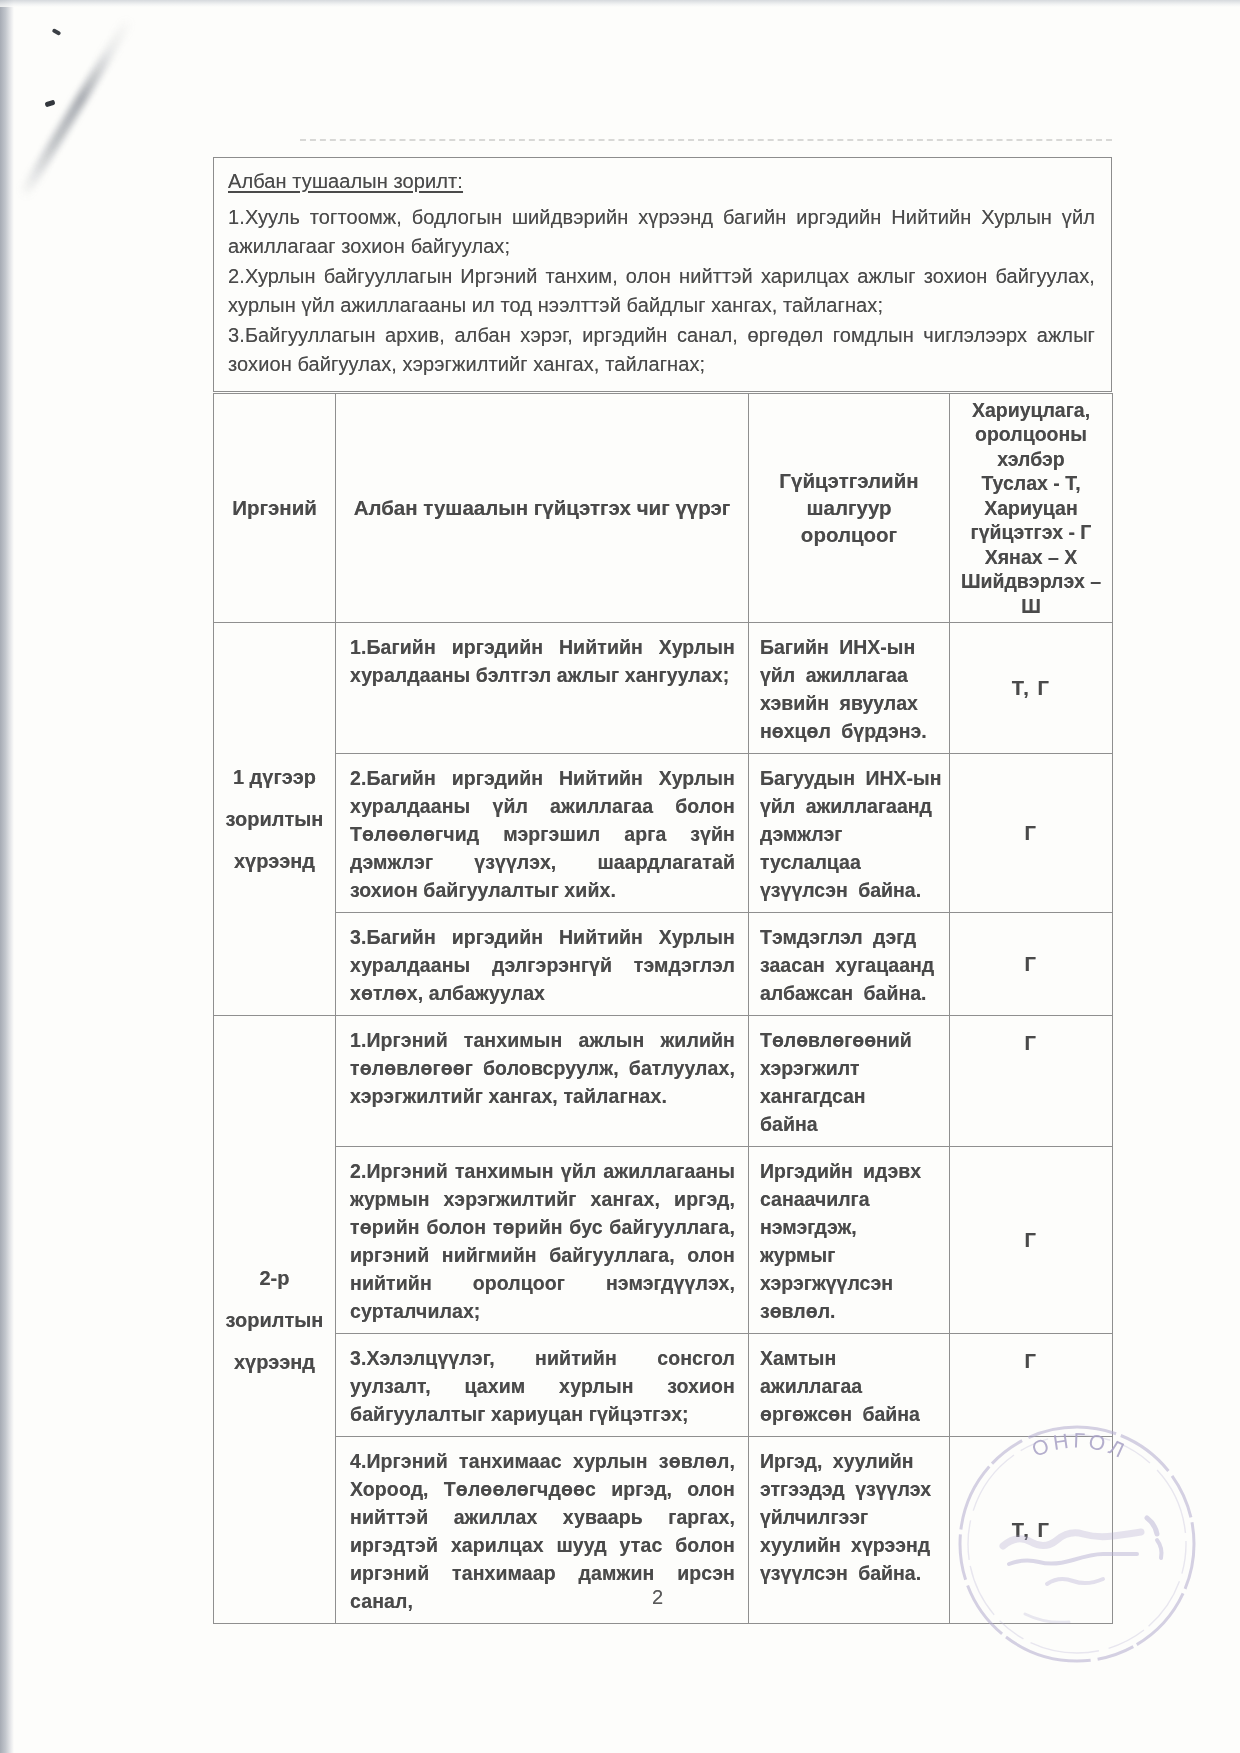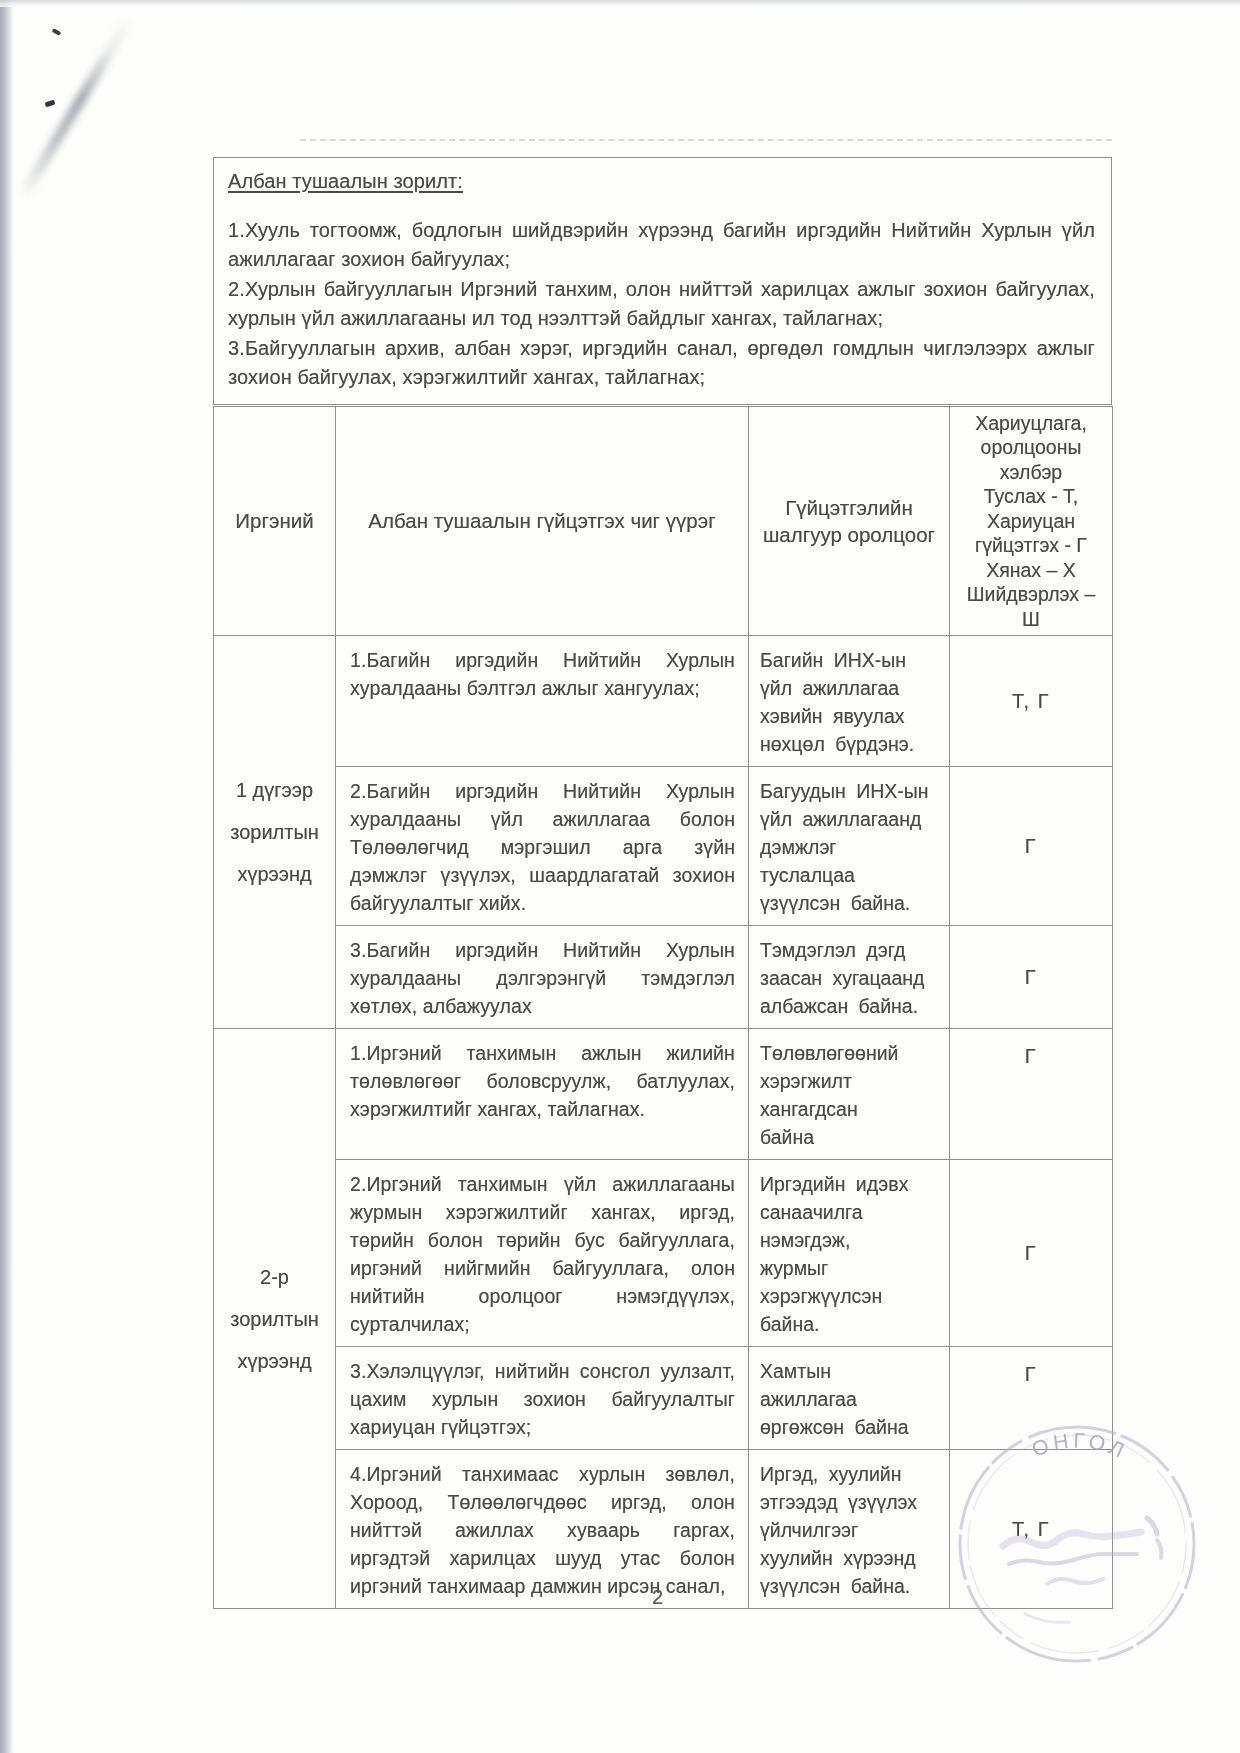--- a/index.html
+++ b/index.html
@@ -24,25 +24,25 @@
   .ghost-line{position:absolute;left:300px;top:139px;width:812px;border-top:2px dashed #cfcfcd;opacity:.8;}
 
   
   .content{position:absolute;left:213px;top:157px;width:899px;}
 
   .intro-box{
     box-sizing:border-box;width:899px;border:1.4px solid #8d8d8d;
     padding:9px 16px 11px 14px;
     font-size:20px;line-height:29.5px;text-align:justify;letter-spacing:.1px;
   }
-  .intro-title{display:inline-block;text-decoration:underline;text-underline-offset:3px;margin-bottom:19px;}
+  .intro-title{display:inline-block;text-decoration:underline;text-underline-offset:3px;margin-bottom:6px;}
   .intro-box p{margin:0;}
 
   table.duties{border-collapse:collapse;width:899px;table-layout:fixed;margin-top:1px;}
-  .duties th,.duties td{border:1.4px solid #8f8f8f;font-weight:normal;vertical-align:top;box-sizing:border-box;}
+  .duties th,.duties td{border:1.4px solid #8f8f8f;font-weight:bold;vertical-align:top;box-sizing:border-box;}
   .duties th{vertical-align:middle;text-align:center;font-size:20.5px;line-height:27px;padding:6px 8px;}
   th.th-resp{font-size:19.5px;line-height:24.5px;white-space:pre-line;padding:4px 2px;}
   tr.hdr{height:216px;}
   td.obj{text-align:center;vertical-align:middle;font-size:20px;line-height:42px;padding:4px 6px;}
   td.duty{font-size:19.5px;line-height:28px;text-align:justify;padding:10px 13px 8px 14px;letter-spacing:.1px;}
   td.crit{font-size:19.5px;line-height:28px;padding:10px 6px 8px 11px;white-space:pre-line;word-spacing:5px;margin-top:9px;}
   td.resp{text-align:center;vertical-align:middle;font-size:20px;letter-spacing:1.5px;}
   td.resp-top{vertical-align:top;padding-top:16px;}
   tr.r1{height:124px;} tr.r2{height:152px;} tr.r3{height:96px;}
   tr.r4{height:124px;} tr.r5{height:180px;} tr.r6{height:96px;} tr.r7{height:152px;}
@@ -128,21 +128,21 @@
 байна</td>
         <td class="resp resp-top">Г</td>
       </tr>
       <tr class="r5">
         <td class="duty">2.Иргэний танхимын үйл ажиллагааны журмын хэрэгжилтийг хангах, иргэд, төрийн болон төрийн бус байгууллага, иргэний нийгмийн байгууллага, олон нийтийн оролцоог нэмэгдүүлэх, сурталчилах;</td>
         <td class="crit">Иргэдийн идэвх
 санаачилга
 нэмэгдэж,
 журмыг
 хэрэгжүүлсэн
-байна.</td>
+зөвлөл.</td>
         <td class="resp">Г</td>
       </tr>
       <tr class="r6">
         <td class="duty">3.Хэлэлцүүлэг, нийтийн сонсгол уулзалт, цахим хурлын зохион байгуулалтыг хариуцан гүйцэтгэх;</td>
         <td class="crit">Хамтын
 ажиллагаа
 өргөжсөн байна</td>
         <td class="resp resp-top">Г</td>
       </tr>
       <tr class="r7">

